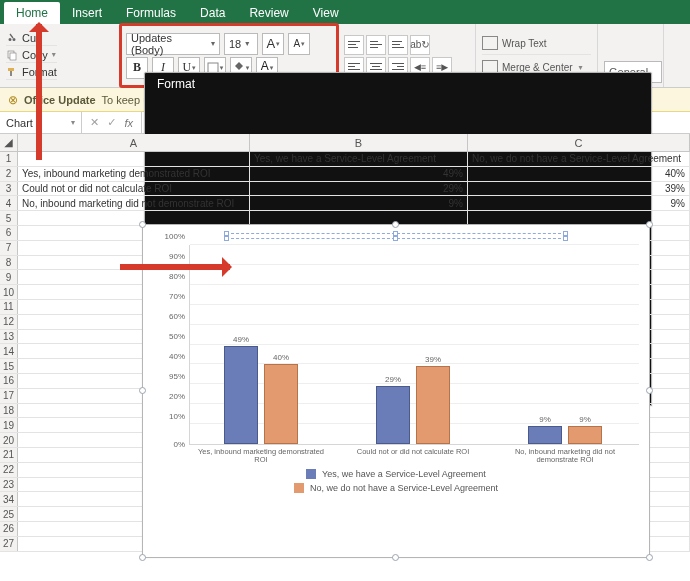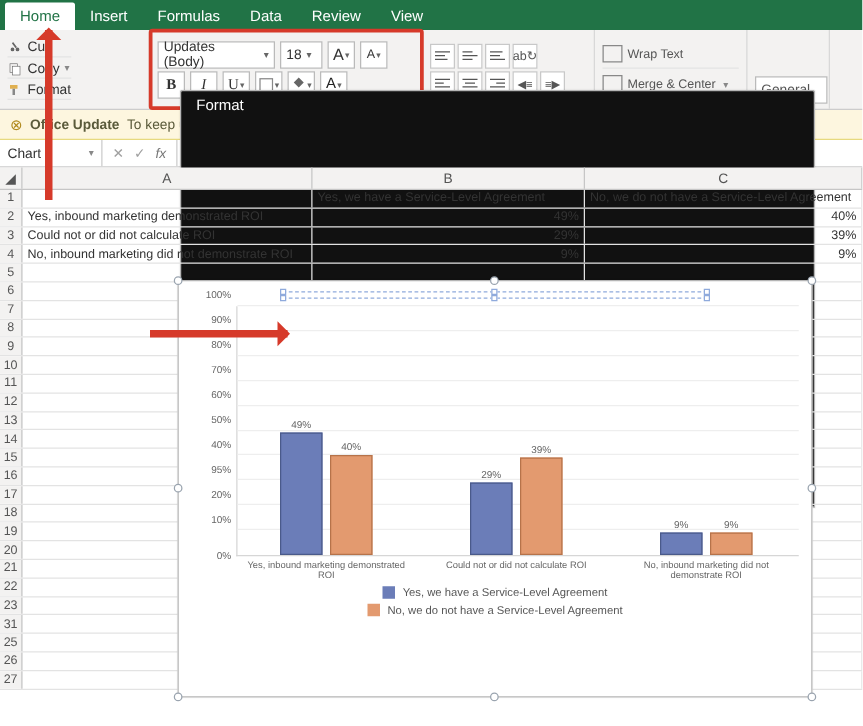--- a/index.html
+++ b/index.html
@@ -431,21 +431,21 @@
         <div class="cell cB"></div>
         <div class="cell cC"></div>
       </div>
     <div class="row">
         <div class="rowhead">23</div>
         <div class="cell cA"></div>
         <div class="cell cB"></div>
         <div class="cell cC"></div>
       </div>
     <div class="row">
-        <div class="rowhead">31</div>
+        <div class="rowhead">34</div>
         <div class="cell cA"></div>
         <div class="cell cB"></div>
         <div class="cell cC"></div>
       </div>
     <div class="row">
         <div class="rowhead">25</div>
         <div class="cell cA"></div>
         <div class="cell cB"></div>
         <div class="cell cC"></div>
       </div>

